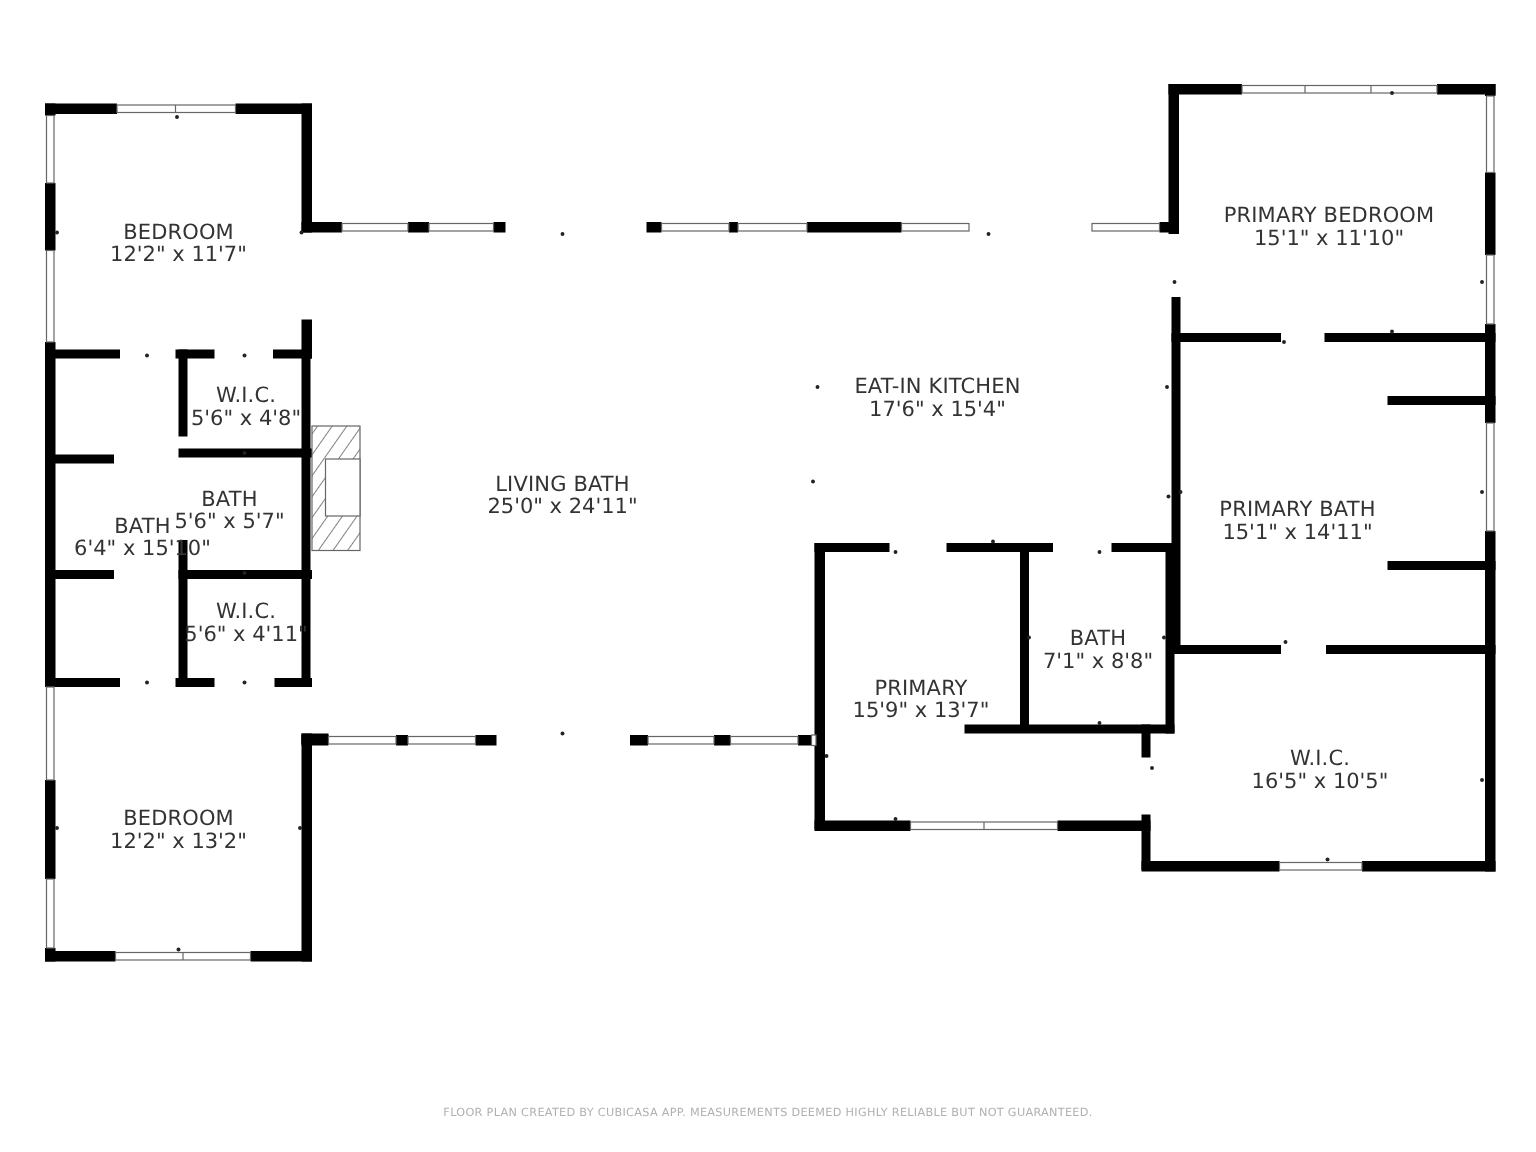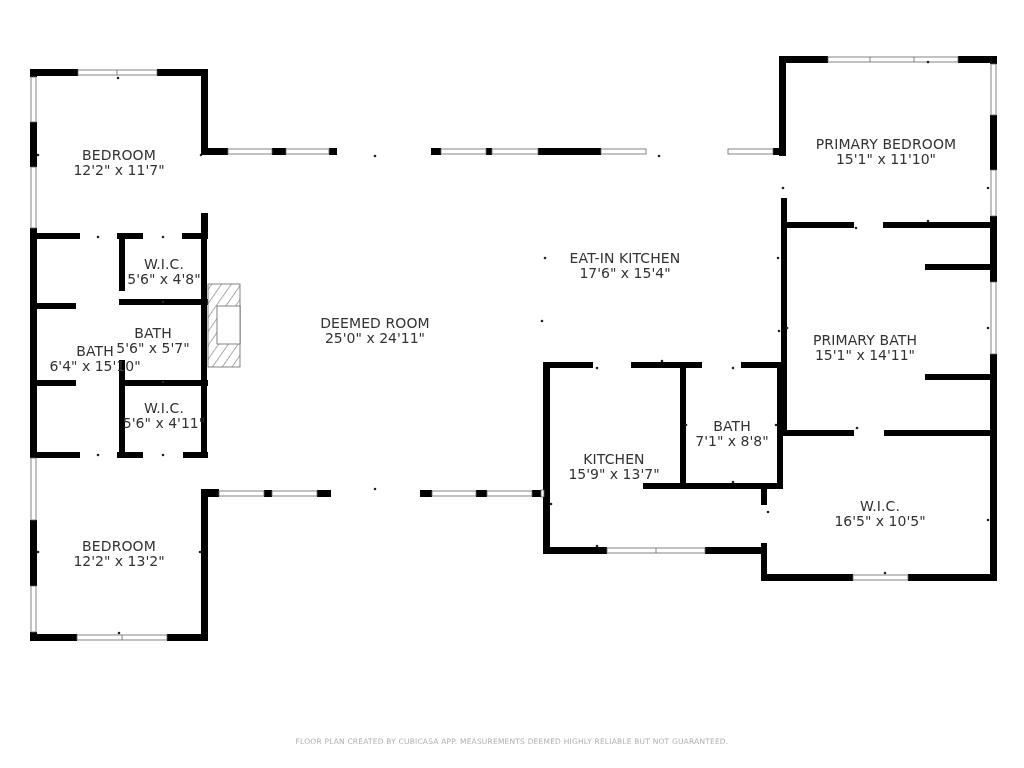--- a/index.html
+++ b/index.html
@@ -217,41 +217,41 @@
 </div>
 <div class="room-label" style="left:164px;top:416px;">
   <span class="name">W.I.C.</span>
   <span class="dim">5'6" x 4'11"</span>
 </div>
 <div class="room-label" style="left:119px;top:554px;">
   <span class="name">BEDROOM</span>
   <span class="dim">12'2" x 13'2"</span>
 </div>
 <div class="room-label" style="left:375px;top:331px;">
-  <span class="name">DEEMED ROOM</span>
+  <span class="name">LIVING BATH</span>
   <span class="dim">25'0" x 24'11"</span>
 </div>
 <div class="room-label" style="left:625px;top:266px;">
   <span class="name">EAT-IN KITCHEN</span>
   <span class="dim">17'6" x 15'4"</span>
 </div>
 <div class="room-label" style="left:886px;top:152px;">
   <span class="name">PRIMARY BEDROOM</span>
   <span class="dim">15'1" x 11'10"</span>
 </div>
 <div class="room-label" style="left:865px;top:348px;">
   <span class="name">PRIMARY BATH</span>
   <span class="dim">15'1" x 14'11"</span>
 </div>
 <div class="room-label" style="left:732px;top:434px;">
   <span class="name">BATH</span>
   <span class="dim">7'1" x 8'8"</span>
 </div>
 <div class="room-label" style="left:614px;top:467px;">
-  <span class="name">KITCHEN</span>
+  <span class="name">PRIMARY</span>
   <span class="dim">15'9" x 13'7"</span>
 </div>
 <div class="room-label" style="left:880px;top:514px;">
   <span class="name">W.I.C.</span>
   <span class="dim">16'5" x 10'5"</span>
 </div>
 
 <div class="footer">FLOOR PLAN CREATED BY CUBICASA APP. MEASUREMENTS DEEMED HIGHLY RELIABLE BUT NOT GUARANTEED.</div>
 
 </body></html>

